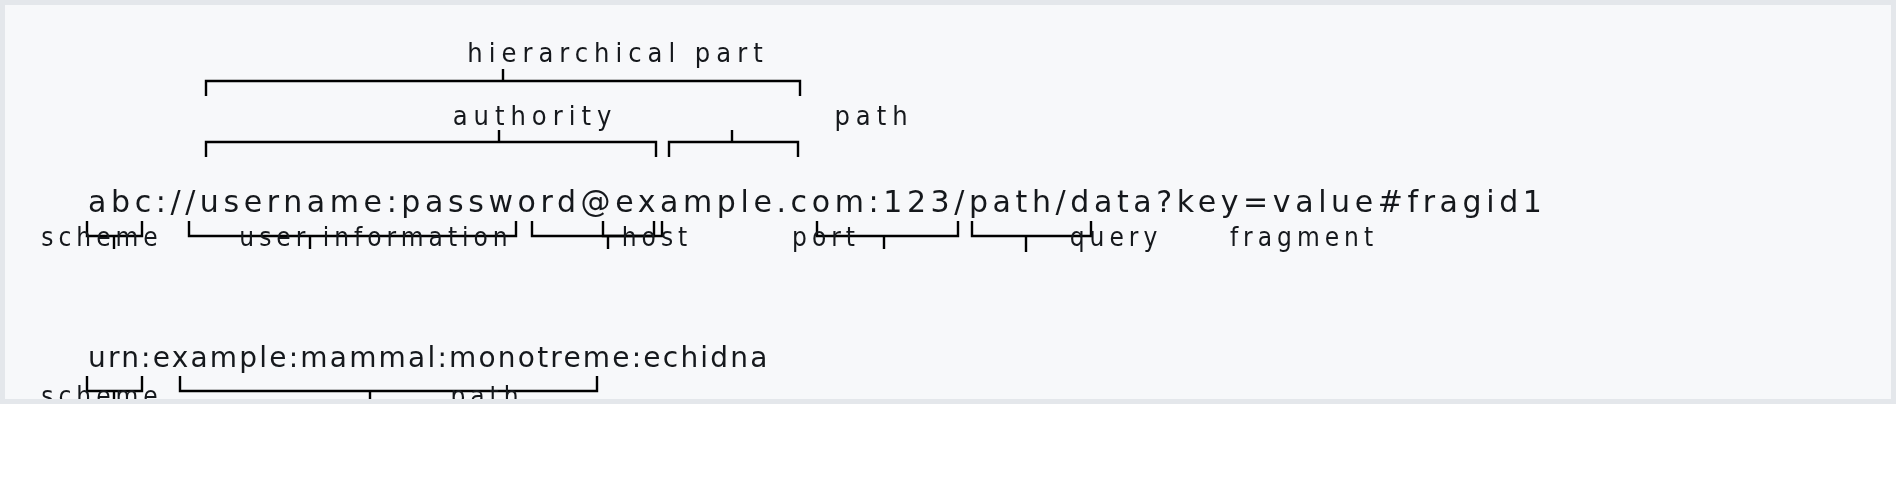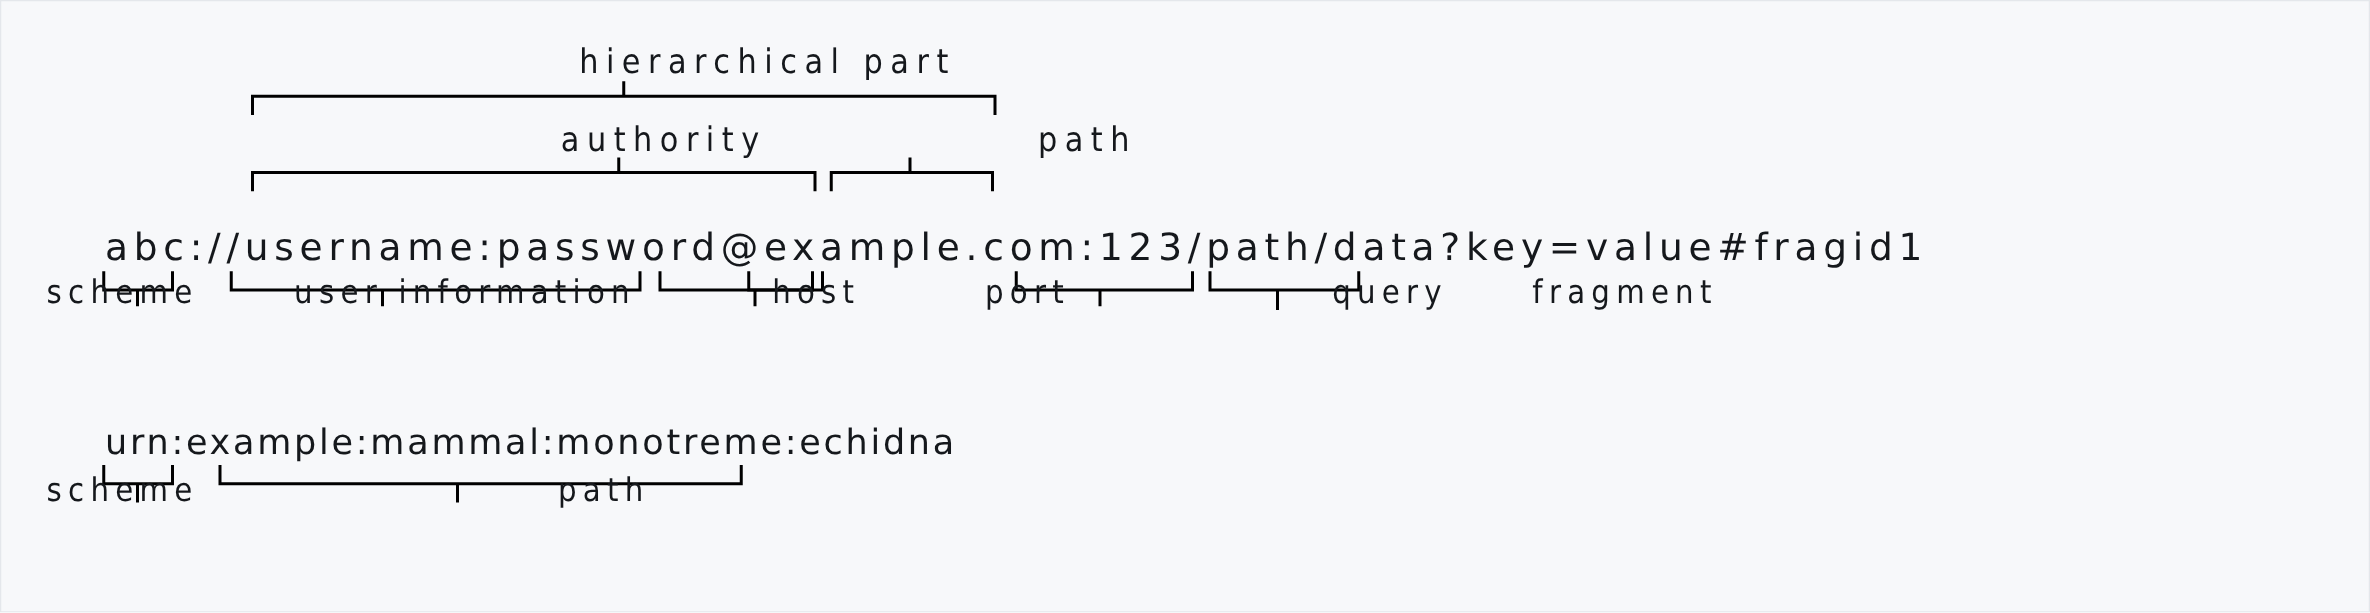--- a/index.html
+++ b/index.html
@@ -3,23 +3,23 @@
 <meta charset="utf-8">
 <style>
   html, body {
     margin: 0;
     padding: 0;
     background: #ffffff;
   }
   #page {
     position: relative;
     width: 1896px;
-    height: 490px;
+    height: 404px;
     background: #f7f8fa;
-    border: 1px solid #14532d;
+    border: 5px solid #14532d;
     box-sizing: border-box;
     font-family: "DejaVu Sans", sans-serif;
     overflow: hidden;
   }
   #diagram-svg {
     position: absolute;
     left: 0;
     top: 0;
     width: 1896px;
     height: 490px;

